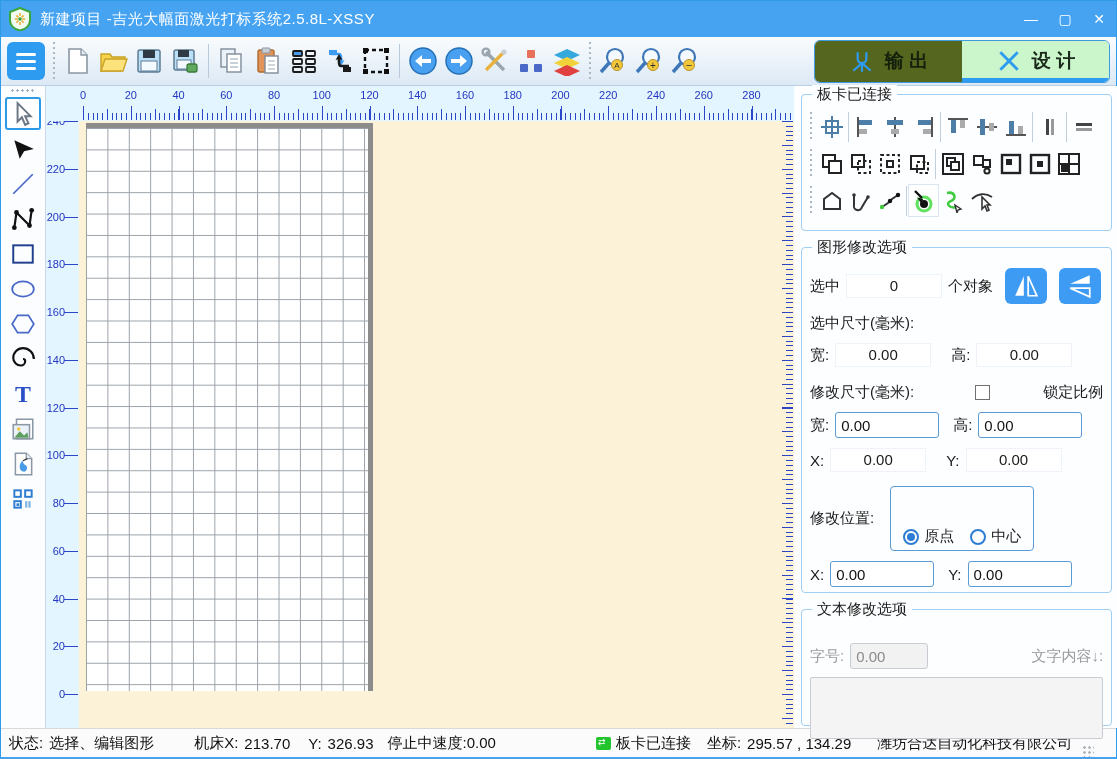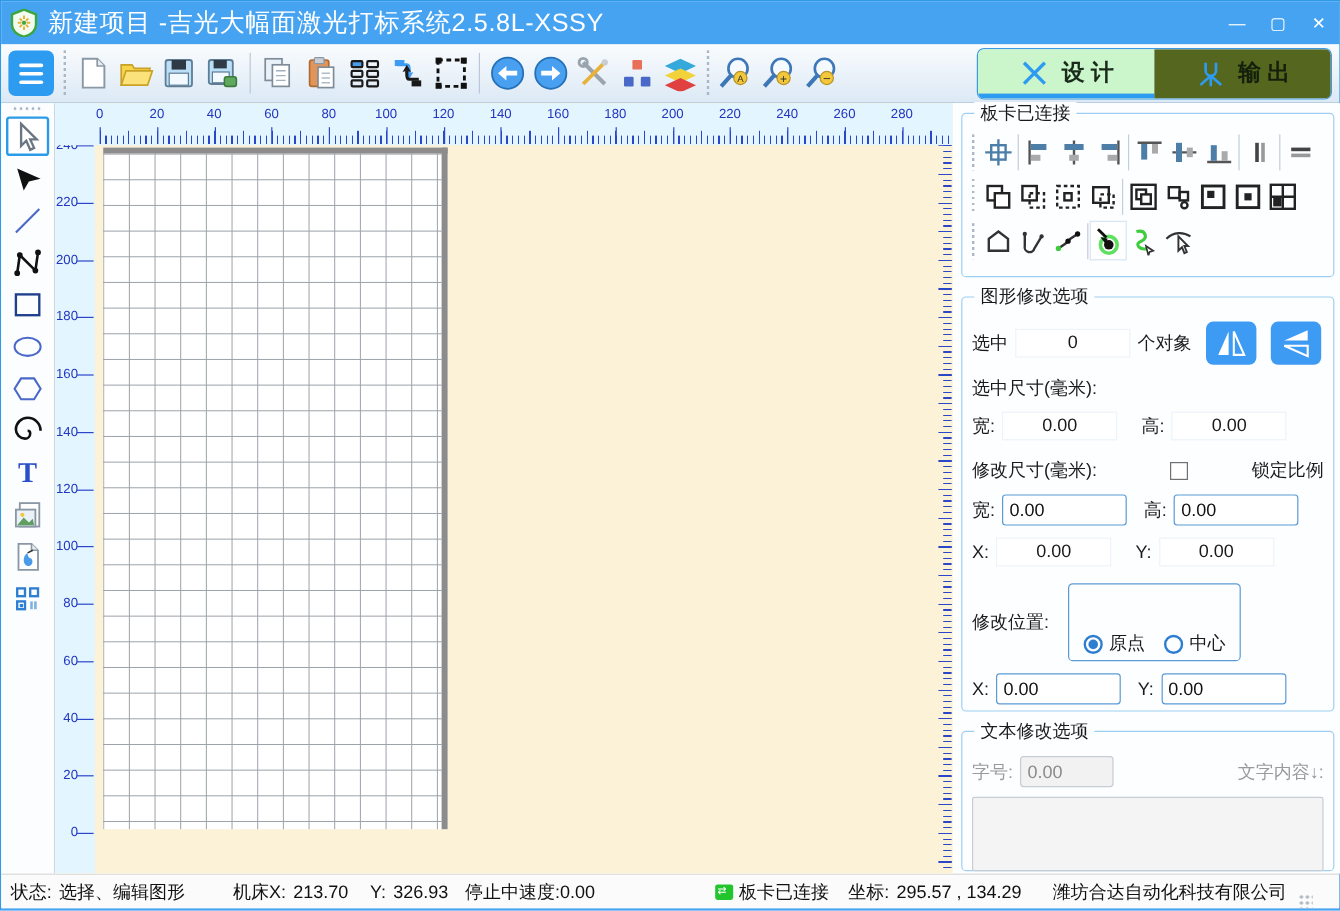--- a/index.html
+++ b/index.html
@@ -2,21 +2,21 @@
 <html><head>
 <meta charset="utf-8">
 <style>
   * { margin:0; padding:0; box-sizing:border-box; }
   html,body { width:1117px; height:759px; font-family:"Liberation Sans","DejaVu Sans",sans-serif; overflow:hidden; }
   .window { width:1117px; height:759px; display:flex; flex-direction:column; border:1px solid #2E9BE8; border-bottom:3px solid #45A3F2; background:#fff; }
 
   
   .titlebar { height:36px; background:#45A3F2; display:flex; align-items:center; color:#fff; flex:0 0 36px; }
   .app-icon { width:24px; height:24px; margin:0 8px 0 7px; }
-  .title-text { font-size:21px; letter-spacing:0.5px; }
+  .title-text { font-size:15px; letter-spacing:0.5px; }
   .win-btns { margin-left:auto; display:flex; }
   .win-btn { width:34px; height:36px; display:flex; align-items:center; justify-content:center; color:#fff; font-size:14px; cursor:default; }
 
   
   .toolbar { height:49px; flex:0 0 49px; background:linear-gradient(#FAFCFE,#DCE9F5); border-bottom:1px solid #BACFE3; display:flex; align-items:center; padding:0 6px; }
   .menu-btn { width:38px; height:38px; border-radius:6px; background:#2D9CF0; display:flex; flex-direction:column; justify-content:center; align-items:center; gap:4px; margin-right:4px; }
   .menu-btn i { display:block; width:20px; height:3px; background:#fff; border-radius:2px; }
   .tsep { width:1px; height:34px; background:#B9C9D9; margin:0 5px; }
   .tsep-dot { width:4px; height:38px; margin:0 3px; background-image:repeating-linear-gradient(to bottom,#AAB8C6 0 2px,transparent 2px 5px); background-size:2px 100%; background-repeat:no-repeat; background-position:center; }
   .tbtn { width:36px; height:40px; display:flex; align-items:center; justify-content:center; border-radius:4px; }
@@ -267,40 +267,40 @@
       <svg viewBox="0 0 30 30">
           <circle cx="17" cy="11" r="8" fill="#F4FAFF" stroke="#3E77B8" stroke-width="2.2"></circle>
           <line x1="11" y1="17" x2="3" y2="26" stroke="#3E77B8" stroke-width="3.4"></line>
           <circle cx="19" cy="19" r="5.5" fill="#F2C83A" stroke="#B8922A"></circle>
           <text x="19" y="23" font-size="11" text-anchor="middle" fill="#333">−</text>
         </svg>
     </div>
 
 
     <div class="tabs">
-      <div class="tab tab-design">
-        <svg viewBox="0 0 24 24" width="26" height="26">
-            <g stroke="#2D9CF0" stroke-width="2.6" fill="none">
-              <line x1="4" y1="4" x2="20" y2="20"></line>
-              <line x1="20" y1="4" x2="4" y2="20"></line>
-            </g>
-            <path d="M4 20 l3 -1 -2 -2 z" fill="#2D9CF0"></path>
-          </svg>
-        <span>设 计</span>
-      </div>
       <div class="tab tab-output">
         <svg viewBox="0 0 24 24" width="26" height="26">
             <g stroke="#2D9CF0" stroke-width="2" fill="none">
               <path d="M8 4 v6 a4 4 0 0 0 8 0 V4"></path>
               <line x1="12" y1="14" x2="4" y2="21"></line>
               <line x1="12" y1="14" x2="12" y2="22"></line>
               <line x1="12" y1="14" x2="20" y2="21"></line>
             </g>
           </svg>
         <span>输 出</span>
+      </div>
+      <div class="tab tab-design">
+        <svg viewBox="0 0 24 24" width="26" height="26">
+            <g stroke="#2D9CF0" stroke-width="2.6" fill="none">
+              <line x1="4" y1="4" x2="20" y2="20"></line>
+              <line x1="20" y1="4" x2="4" y2="20"></line>
+            </g>
+            <path d="M4 20 l3 -1 -2 -2 z" fill="#2D9CF0"></path>
+          </svg>
+        <span>设 计</span>
       </div>
     </div>
   </div>
 
   <div class="main">
 
     <div class="lefttools">
       <div class="drag-dots"></div>
       <div class="ltool active">
         <svg viewBox="0 0 24 24">
@@ -695,21 +695,21 @@
         <div class="frow">
           <span class="flabel">X:</span>
           <input class="inp" value="0.00" style="">
           <span class="flabel" style="margin-left:8px;">Y:</span>
           <input class="inp" value="0.00" style="">
         </div>
       </div>
 
       <div class="groupbox disabled-group" style="height:117px;">
         <span class="legend" style="color:#1a1a1a;">文本修改选项</span>
-        <div class="frow" style="margin:6px 2px 0 2px;">
+        <div class="frow" style="margin:19px 2px 0 2px;">
           <span class="flabel">字号:</span>
           <input class="inp disabled" disabled="" value="0.00" style="">
           <span class="flabel" style="margin-left:auto;">文字内容↓:</span>
         </div>
         <div class="textarea"></div>
       </div>
 
     </div>
   </div>
 

